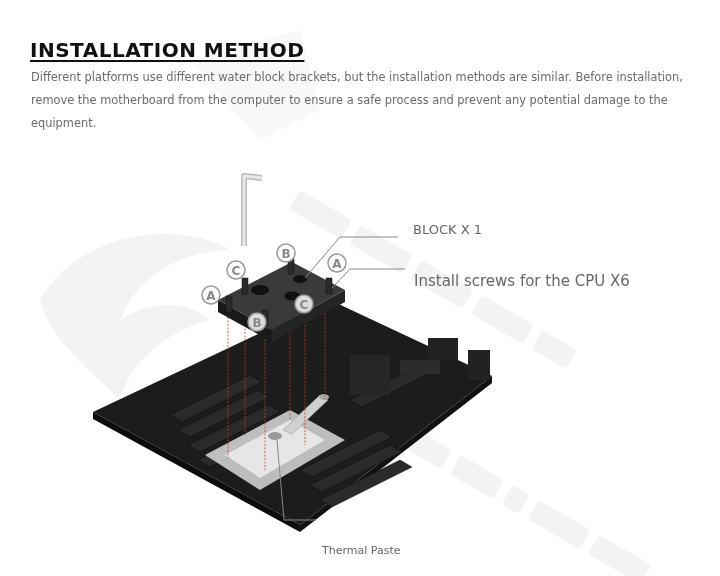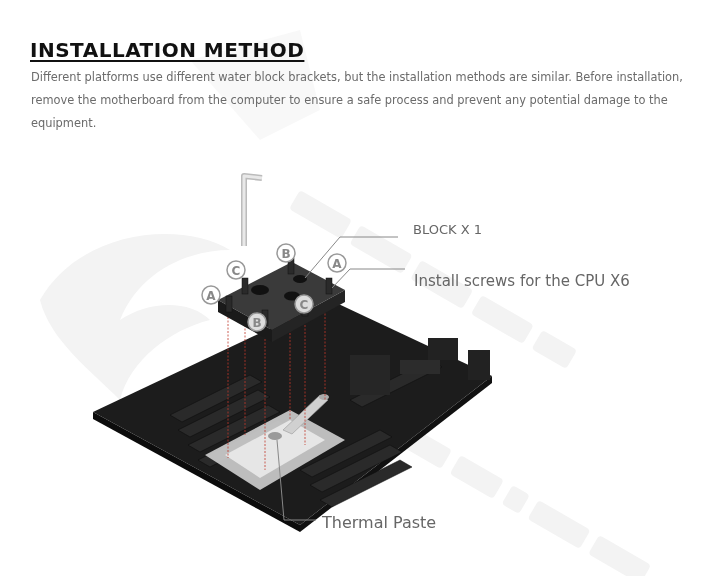--- a/index.html
+++ b/index.html
@@ -5,21 +5,21 @@
   html, body { margin:0; padding:0; }
   body { width:720px; height:576px; background:#ffffff; position:relative; overflow:hidden; font-family:"DejaVu Sans", sans-serif; }
   .watermark { position:absolute; left:0; top:0; width:720px; height:576px; pointer-events:none; }
   .title { position:absolute; left:30px; top:38px; font-family:"DejaVu Sans", sans-serif; font-weight:bold; font-size:20px; color:#111; letter-spacing:0.5px; text-decoration:underline; text-decoration-thickness:2px; text-underline-offset:3px; margin:0; }
   .intro { position:absolute; left:31px; top:66px; width:660px; font-family:"DejaVu Sans", sans-serif; font-size:11.4px; line-height:23px; color:#6b6b6b; margin:0; }
   .steps { position:absolute; left:34px; top:120px; margin:0; padding:0; list-style:none; font-family:"DejaVu Sans", sans-serif; font-size:7.2px; line-height:10.5px; color:#777; }
   .diagram { position:absolute; left:0; top:160px; width:720px; height:416px; }
   .label { position:absolute; font-family:"DejaVu Sans", sans-serif; color:#666; }
   .lbl-block { left:405px; top:222px; font-size:13px;margin-left:8px; }
   .lbl-screws { left:414px; top:272px; font-size:15px; }
-  .lbl-paste { left:322px; top:513px; font-size:16px; }
+  .lbl-paste { left:322px; top:544px; font-size:11px; }
 </style>
 </head>
 <body>
 
 <svg class="watermark" viewBox="0 0 720 576">
   <g fill="#f3f3f3">
     <path d="M40 300 C 80 230, 180 220, 230 250 C 190 250, 140 270, 120 320 C 150 300, 190 300, 210 320 C 170 330, 130 360, 120 400 C 90 370, 50 340, 40 300 Z"></path>
     <path d="M190 60 L 300 30 L 320 110 L 260 140 Z" opacity="0.6"></path>
     <g transform="translate(300 190) rotate(30)">
       <rect x="0" y="0" width="60" height="22" rx="4"></rect>

